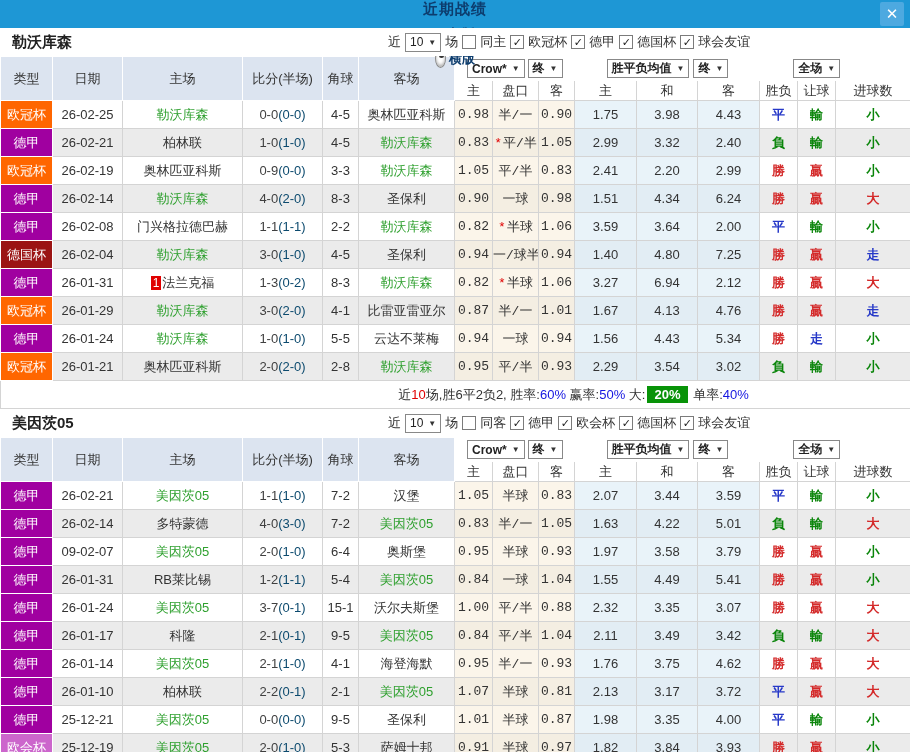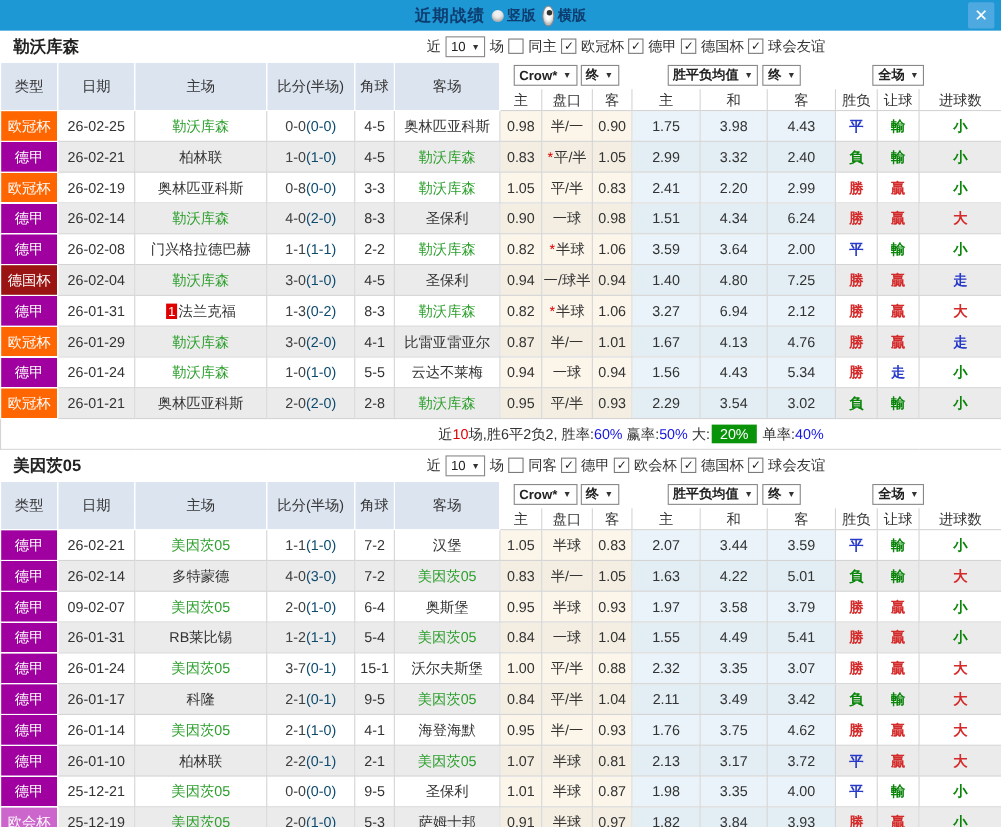--- a/index.html
+++ b/index.html
@@ -1,20 +1,20 @@
 <!DOCTYPE html>
 <html><head>
 <meta charset="utf-8">
 <style>
   html,body{margin:0;padding:0;background:#fff;}
   body{font-family:"Liberation Sans","DejaVu Sans",sans-serif;}
   .win{width:910px;height:752px;overflow:hidden;background:#fff;position:relative;margin:0 auto;}
 
   
-  .titlebar{height:28px;background:#1e97d5;display:flex;align-items:center;justify-content:center;gap:6px;position:relative;}
+  .titlebar{height:28px;background:#1e97d5;display:flex;align-items:center;justify-content:space-between;gap:6px;position:relative;flex-direction:column;}
   .titlebar .t{color:#0d3d6e;font-weight:bold;font-size:15px;letter-spacing:1px;}
   .radio-lbl{display:inline-flex;align-items:center;gap:3px;color:#0d3d6e;font-size:13px;font-weight:bold;cursor:pointer;}
   .radio{width:11px;height:11px;border-radius:50%;background:#f0f0f0;box-shadow:inset 0 -2px 3px rgba(0,0,0,.3);display:inline-block;position:relative;}
   .radio.sel{background:#fff;}
   .radio.sel::after{content:"";position:absolute;left:3px;top:3px;width:5px;height:5px;border-radius:50%;background:#333;}
   .close{position:absolute;right:6px;top:2px;width:24px;height:24px;background:#4da9e0;color:#fff;font-weight:bold;font-size:15px;display:flex;align-items:center;justify-content:center;border-radius:2px;cursor:pointer;}
 
   
   .sect-head{height:28px;display:flex;align-items:center;position:relative;background:#fff;}
   .team{margin-left:12px;font-size:15px;font-weight:bold;color:#222;}
@@ -25,39 +25,39 @@
 
   
   table{border-collapse:collapse;table-layout:fixed;width:910px;font-size:13px;}
   th,td{border:1px solid #d4d4d4;text-align:center;padding:0;overflow:hidden;white-space:nowrap;}
   th.mainth{background:#dce4f0;color:#333;font-weight:normal;border:1px solid #fff;height:43px;}
   th.ddrow{background:#fff;border:1px solid #fff;height:23px;}
   .ddflex{display:flex;align-items:center;}
   th.subth{background:#fff;color:#333;font-weight:normal;height:19px;}
   td{height:27px;color:#333;background:#fff;}
   tr.alt td{background:#ebebeb;}
-  td.c-cream{background:#fbf5ea;}
+  td.c-cream{background:#fbf5ea;font-family:Liberation Mono, monospace;}
   tr.alt td.c-cream{background:#f4eee2;}
   td.c-blue{background:#e9f3f9;}
   tr.alt td.c-blue{background:#e2edf4;}
   td.c-type{color:#fff;border-color:#fff;font-size:13px;}
   .tg{color:#2ea02e;}
   .ft{color:#404040;}
   .ht{color:#0c4a6e;}
   .star{color:#e00000;margin-right:1px;}
   .rank{display:inline-block;background:#e00000;color:#fff;padding:0 2px;margin-right:1px;font-size:12px;line-height:14px;}
   td.c-res{font-weight:bold;}
   .r-red{color:#d42a2a;}
   .r-green{color:#0a850a;}
   .r-blue{color:#2638c8;}
   tr.sumrow td{background:#fff;text-align:center;padding-left:236px;height:27px;}
   .s-dark{color:#333;}
   .s-red{color:#e00000;}
   .s-blue{color:#1515e0;}
-  .s-badge{background:#089308;color:#fff;padding:1px 7px;font-weight:normal;margin:0 2px;}
+  .s-badge{background:#089308;color:#fff;padding:1px 7px;font-weight:bold;margin:0 2px;}
 </style>
 </head>
 <body>
 
 <div class="win">
   <div class="titlebar">
     <span class="t">近期战绩</span>
     <span class="radio-lbl">
       <span class="radio"></span>
       <span>竖版</span>
@@ -187,21 +187,21 @@
             <td class="c-blue">3.32</td>
             <td class="c-blue">2.40</td>
             <td class="c-res r-green">負</td>
             <td class="c-res r-green">輸</td>
             <td class="c-res r-green">小</td>
           </tr>
           <tr class="">
             <td class="c-type" style="background: rgb(255, 102, 0);">欧冠杯</td>
             <td>26-02-19</td>
             <td class="">奥林匹亚科斯</td>
-            <td><span class="ft">0-8</span><span class="ht">(0-0)</span></td>
+            <td><span class="ft">0-9</span><span class="ht">(0-0)</span></td>
             <td>3-3</td>
             <td class="tg">勒沃库森</td>
             <td class="c-cream">1.05</td>
             <td class="c-cream">平/半</td>
             <td class="c-cream">0.83</td>
             <td class="c-blue">2.41</td>
             <td class="c-blue">2.20</td>
             <td class="c-blue">2.99</td>
             <td class="c-res r-red">勝</td>
             <td class="c-res r-red">贏</td>

